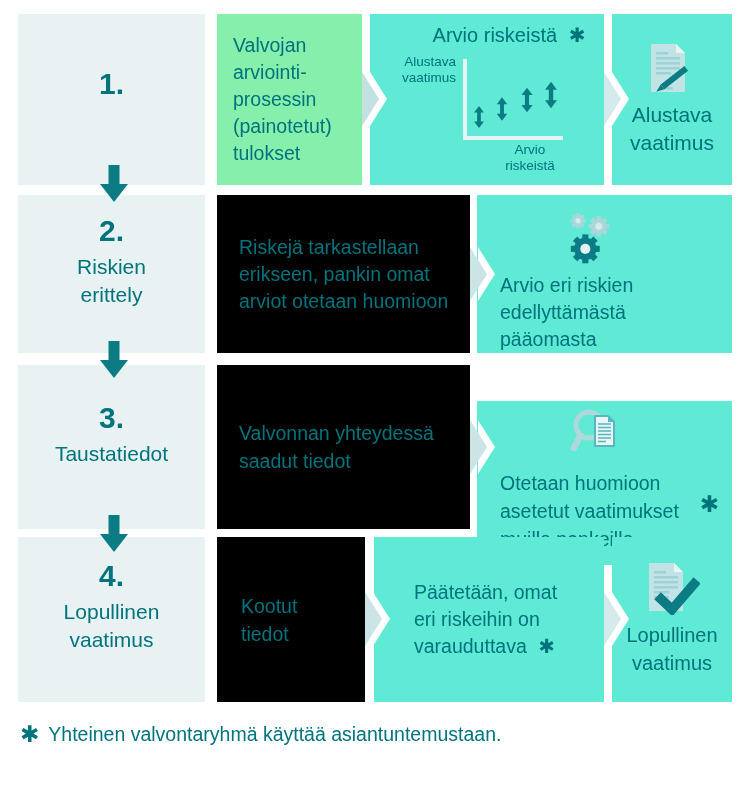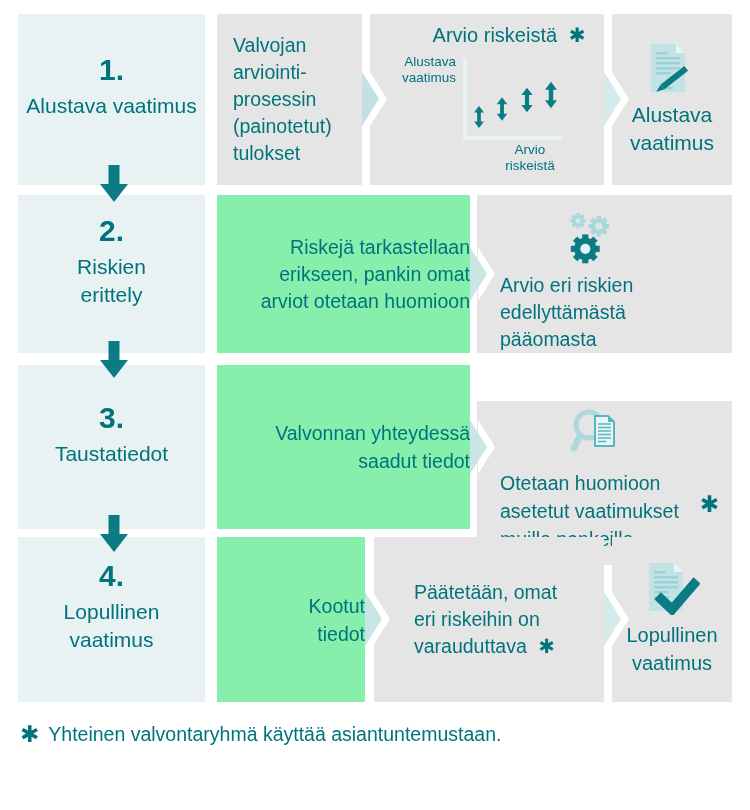--- a/index.html
+++ b/index.html
@@ -3,23 +3,23 @@
 <meta charset="utf-8">
 <style>
   html,body{margin:0;padding:0;background:#fff;}
   #canvas{
     position:relative;width:750px;height:810px;background:#fff;overflow:hidden;
     font-family:"Liberation Sans","DejaVu Sans",sans-serif;
     color:#00737d;
   }
   .block{position:absolute;box-sizing:border-box;display:flex;flex-direction:column;}
   .bg-step{background:#e8f2f3;}
-  .bg-dark{background:#e5e5e5;}
-  .bg-mid{background:#86efac;text-align:right;}
-  .bg-light{background:#e5e5e5;}
+  .bg-dark{background:#86efac;}
+  .bg-mid{background:#000000;}
+  .bg-light{background:#5eead4;}
 
   .step-block{align-items:center;justify-content:center;text-align:center;padding-bottom:26px;}
   .step-num{font-size:30px;font-weight:700;line-height:34px;margin-bottom:5px;}
   .step-label{font-size:21px;line-height:28px;}
 
   .body-text{font-size:19.5px;line-height:27px;}
   .v-center{justify-content:center;}
 
   .chev{position:absolute;}
   .cf-dark{fill:#c3e0e2;}
@@ -52,21 +52,20 @@
   .footer{position:absolute;left:20px;top:721px;display:flex;align-items:flex-start;font-size:19.5px;line-height:26px;}
   .footer .ast{font-size:23px;margin-right:9px;line-height:26px;}
 </style>
 </head>
 <body>
 
 <div id="canvas">
 
   <div class="block bg-step step-block" style="left:18px;top:14px;width:187px;height:171px;">
     <div class="step-num">1.</div>
-    <div class="step-label">Alustava vaatimus</div>
   </div>
 
   <div class="block bg-dark v-center body-text" style="left:217px;top:14px;width:145px;height:171px;padding-left:16px;">
     <div>Valvojan</div>
     <div>arviointi-</div>
     <div>prosessin</div>
     <div>(painotetut)</div>
     <div>tulokset</div>
   </div>
 

